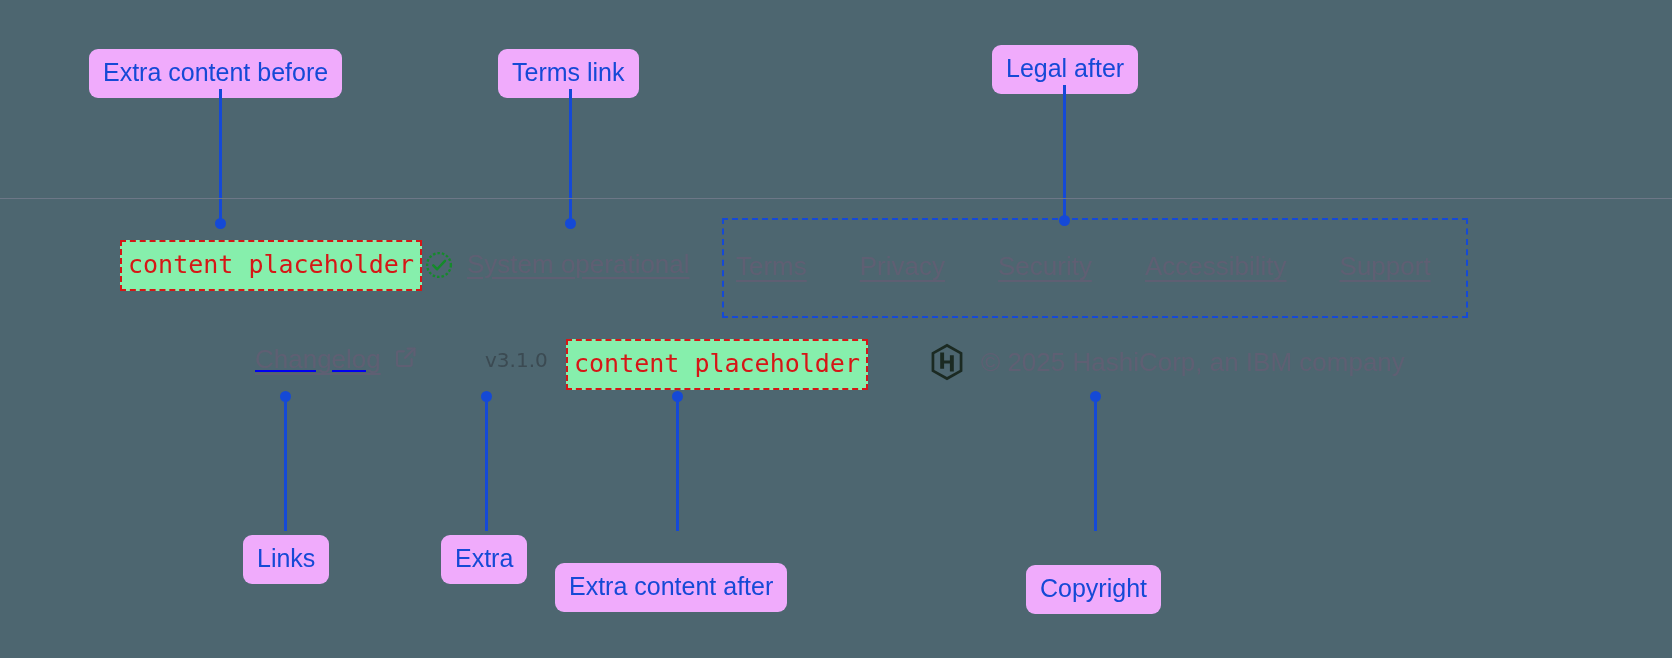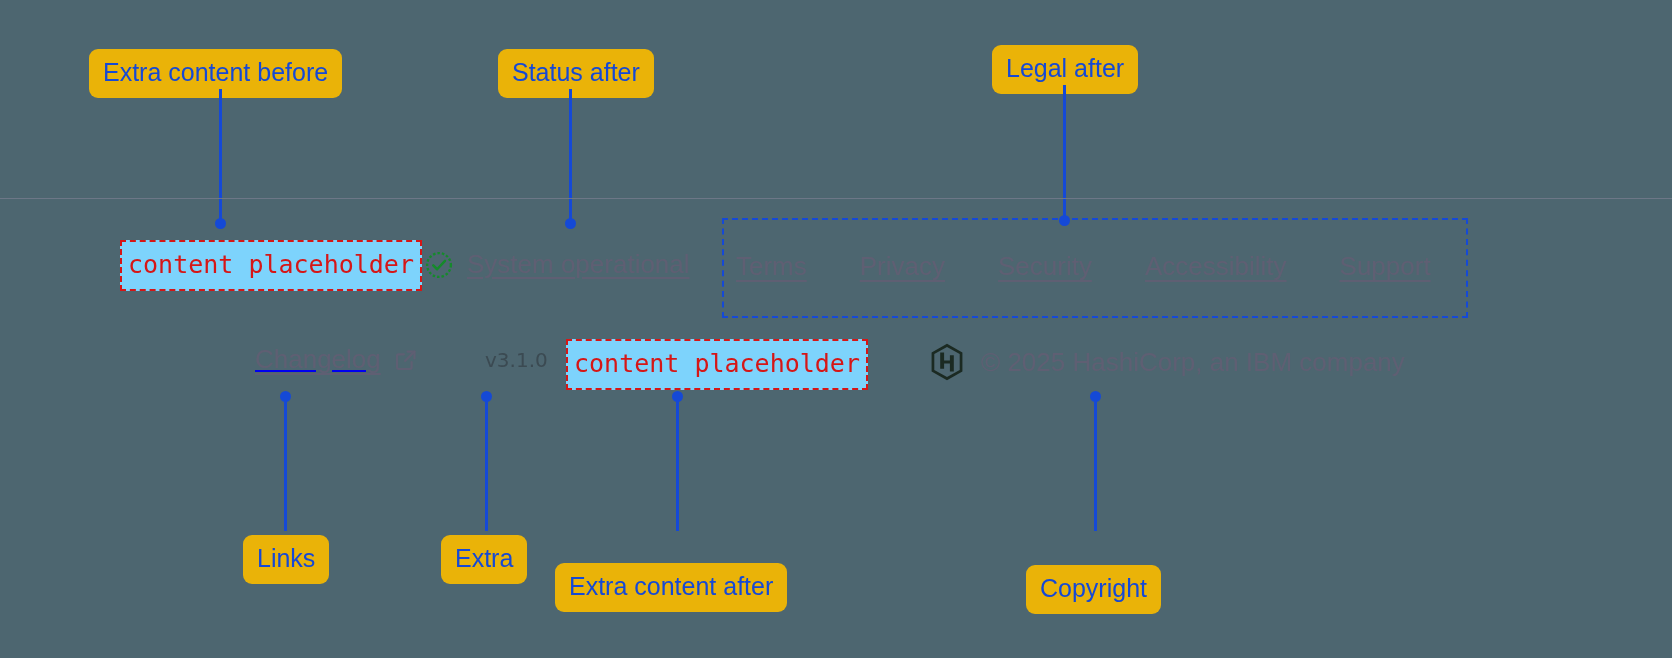--- a/index.html
+++ b/index.html
@@ -10,21 +10,21 @@
   }
   body {
     background: #4d6670;
     font-family: "Liberation Sans", sans-serif;
     position: relative;
   }
 
   
   .callout {
     position: absolute;
-    background: #eab308;
+    background: #f0abfc;
     color: #1549d6;
     border-radius: 9px;
     font-size: 25px;
     line-height: 1;
     padding: 11px 14px 13px 14px;
     white-space: nowrap;
     font-family: "Liberation Sans", sans-serif;
   }
   
   .leader {
@@ -62,21 +62,21 @@
     position: absolute;
     left: 0;
     top: 0;
     width: 1672px;
     height: 118px;
   }
 
   
   .placeholder {
     position: absolute;
-    background: #7dd3fc;
+    background: #86efac;
     border: 2px dashed #d61616;
     color: #d61616;
     font-family: "DejaVu Sans Mono", "Liberation Mono", monospace;
     font-size: 25px;
     line-height: 1;
     padding: 10px 6px 12px 6px;
     white-space: nowrap;
   }
 
   
@@ -128,21 +128,20 @@
     left: 0;
     top: 125px;
     width: 1672px;
     height: 70px;
   }
   .changelog {
     position: absolute;
     left: 255px;
     top: 20px;
     display: flex;
-    align-items: center;
     gap: 12px;
   }
   .changelog-text {
     color: #5f5f73;
     font-size: 26px;
     text-decoration: underline;
     text-underline-offset: 5px;
     white-space: nowrap;
   }
   .ext-icon { width: 26px; height: 26px; display: block; }
@@ -172,21 +171,21 @@
     white-space: nowrap;
   }
 </style>
 </head>
 <body>
 
 <div class="callout" style="left:89px; top:49px;">Extra content before</div>
 <div class="leader" style="left:219px; top:89px; height:132px;"></div>
 <div class="leader-dot" style="left:215px; top:218px;"></div>
 
-<div class="callout" style="left:498px; top:49px;">Status after</div>
+<div class="callout" style="left:498px; top:49px;">Terms link</div>
 <div class="leader" style="left:569px; top:89px; height:132px;"></div>
 <div class="leader-dot" style="left:565px; top:218px;"></div>
 
 <div class="callout" style="left:992px; top:45px;">Legal after</div>
 <div class="leader" style="left:1063px; top:85px; height:133px;"></div>
 <div class="leader-dot" style="left:1059px; top:215px;"></div>
 
 <div class="footer-divider"></div>
 
 <div class="footer">

